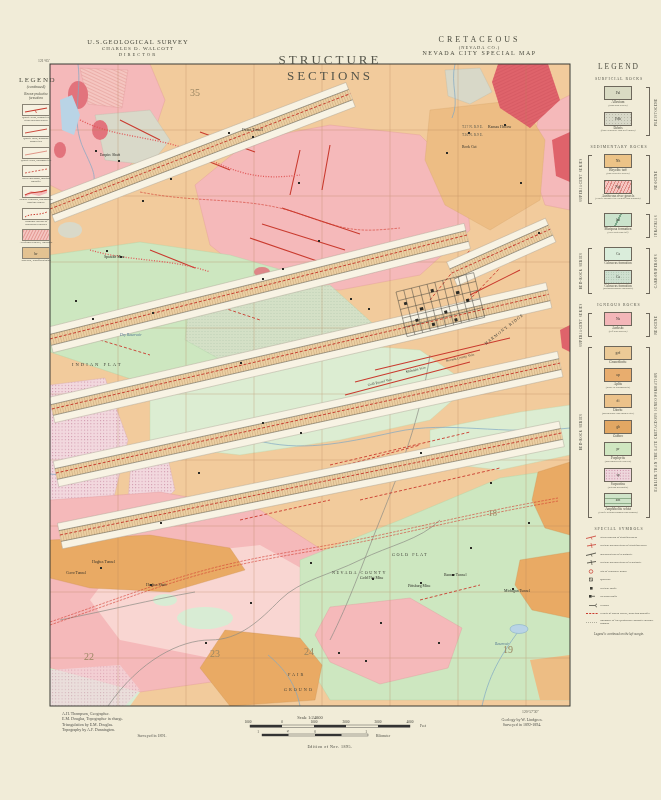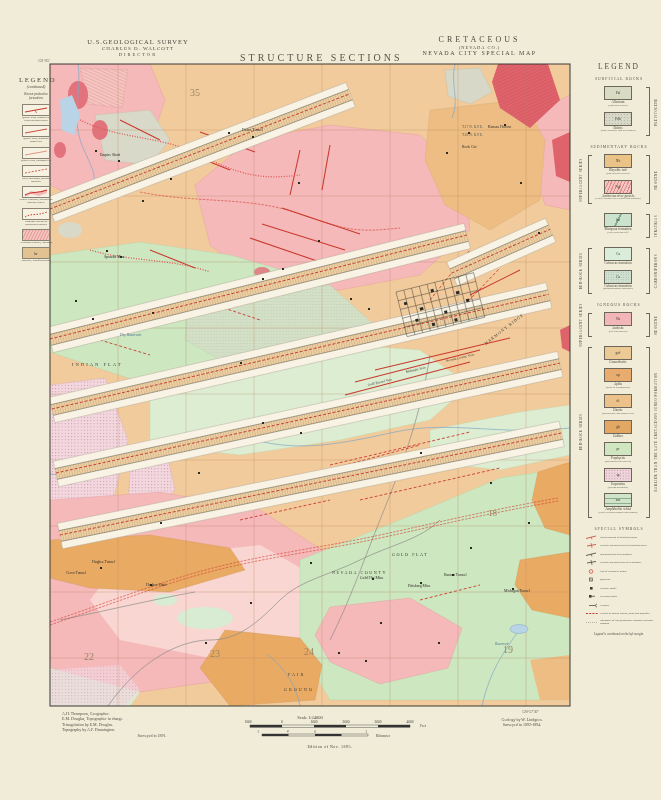--- a/index.html
+++ b/index.html
@@ -4,21 +4,21 @@
 <style>
   html,body{margin:0;padding:0;}
   body{background:#888;font-family:"Liberation Serif","DejaVu Serif",serif;}
   .sheet{position:relative;width:661px;height:800px;background:#f1ecd8;overflow:hidden;
          box-shadow:0 0 6px rgba(0,0,0,.4);color:#3c3c34;}
   .abs{position:absolute;}
   
   .agency{left:58px;top:38px;width:160px;text-align:center;font-size:6.5px;letter-spacing:1px;color:#4c4c40;line-height:1.25;}
   .agency .l2{font-size:5px;}
   .agency .l3{font-size:4.5px;letter-spacing:2px;}
-  .sheet-title{left:240px;top:52px;width:180px;font-size:10px;letter-spacing:3px;color:#55554a;}
+  .sheet-title{left:240px;top:52px;width:180px;text-align:center;font-size:13px;letter-spacing:3px;color:#55554a;}
   .state-block{left:392px;top:35px;width:175px;text-align:center;color:#4c4c40;line-height:1.2;}
   .state-block .st{font-size:8px;letter-spacing:3px;}
   .state-block .co{font-size:4.5px;letter-spacing:1px;}
   .state-block .mt{font-size:6px;letter-spacing:1.5px;}
   
   .left-legend{left:19px;top:76px;width:34px;text-align:center;color:#4c4c40;}
   .left-legend .lg-title{font-size:7px;letter-spacing:1.5px;}
   .left-legend .lg-sub{font-size:4px;font-style:italic;margin-bottom:4px;}
   .left-legend .lg-head{font-size:3.2px;font-style:italic;line-height:1.2;margin-bottom:3px;}
   .ll-item{margin-bottom:3px;}

